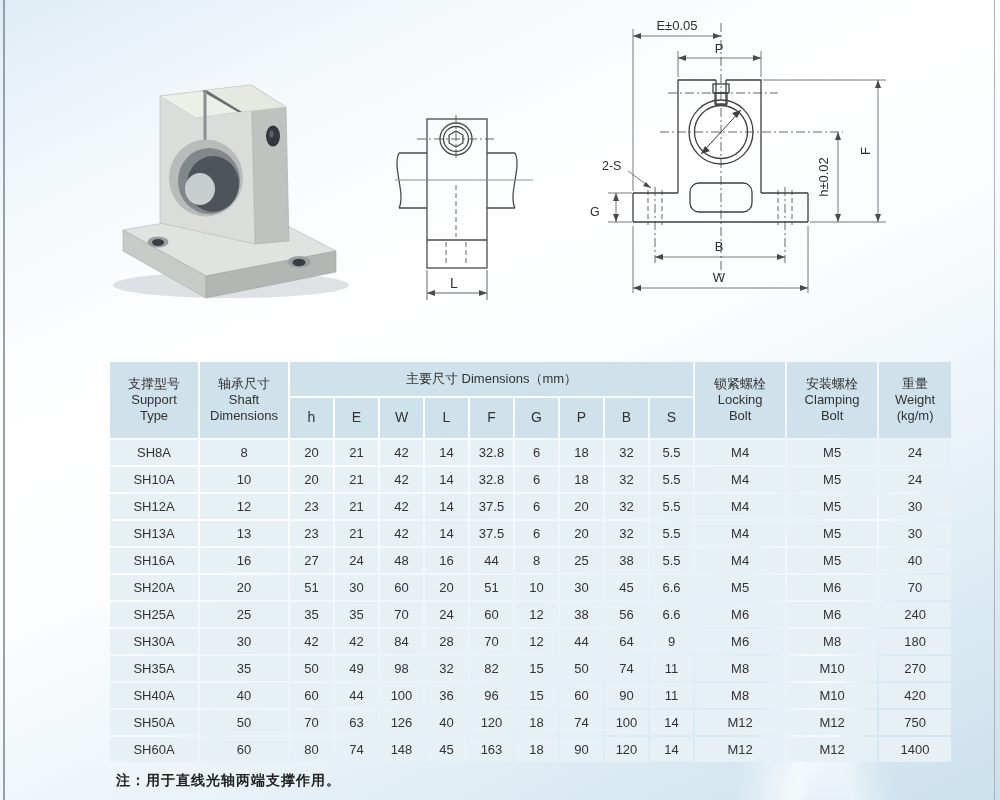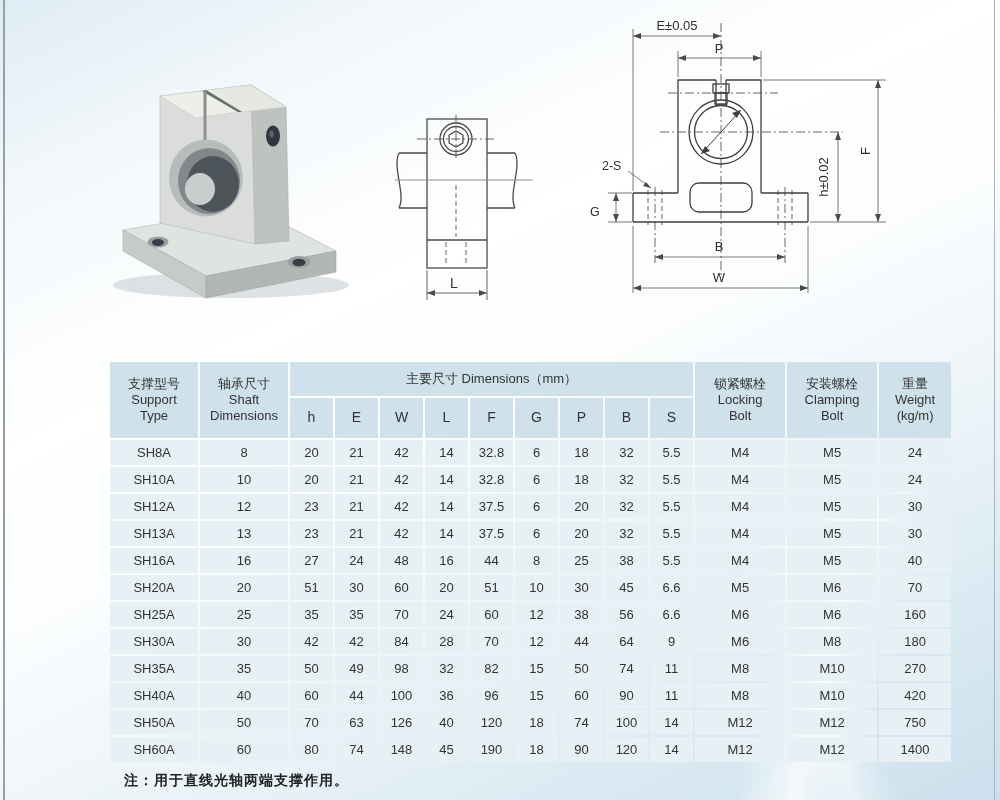--- a/index.html
+++ b/index.html
@@ -19,21 +19,21 @@
   .abs{position:absolute;}
   svg text{font-family:"Liberation Sans", sans-serif;fill:#2e2e2e;}
   
   .spec{position:absolute;left:108px;top:360px;width:814px;}
   table{border-collapse:separate;border-spacing:2px;table-layout:fixed;width:814px;}
   th,td{padding:0;text-align:center;vertical-align:middle;color:#333;}
   th{background:#cfe1ea;font-weight:normal;font-size:13px;line-height:1.25;white-space:pre-line;}
   thead tr.group th{height:34px;}
   th.sub{height:40px;font-size:14px;}
   td{background:#e7f0f5;height:25px;font-size:13px;}
-  .note{margin:8px 0 0 16px;font-size:14px;color:#222;font-weight:bold;letter-spacing:1px;}
+  .note{margin:8px 0 0 8px;font-size:14px;color:#222;font-weight:bold;letter-spacing:1px;}
 </style>
 </head>
 <body>
 
 <div class="page">
   <div class="ray ray1"></div>
   <div class="ray ray2"></div>
   <div class="edge left"></div>
   <div class="edge right"></div>
 
@@ -327,21 +327,21 @@
             <td>35</td>
             <td>70</td>
             <td>24</td>
             <td>60</td>
             <td>12</td>
             <td>38</td>
             <td>56</td>
             <td>6.6</td>
             <td>M6</td>
             <td>M6</td>
-            <td>160</td>
+            <td>240</td>
           </tr>
           <tr>
             <td>SH30A</td>
             <td>30</td>
             <td>42</td>
             <td>42</td>
             <td>84</td>
             <td>28</td>
             <td>70</td>
             <td>12</td>
@@ -400,21 +400,21 @@
             <td>M12</td>
             <td>750</td>
           </tr>
           <tr>
             <td>SH60A</td>
             <td>60</td>
             <td>80</td>
             <td>74</td>
             <td>148</td>
             <td>45</td>
-            <td>190</td>
+            <td>163</td>
             <td>18</td>
             <td>90</td>
             <td>120</td>
             <td>14</td>
             <td>M12</td>
             <td>M12</td>
             <td>1400</td>
           </tr>
         </tbody>
     </table>

